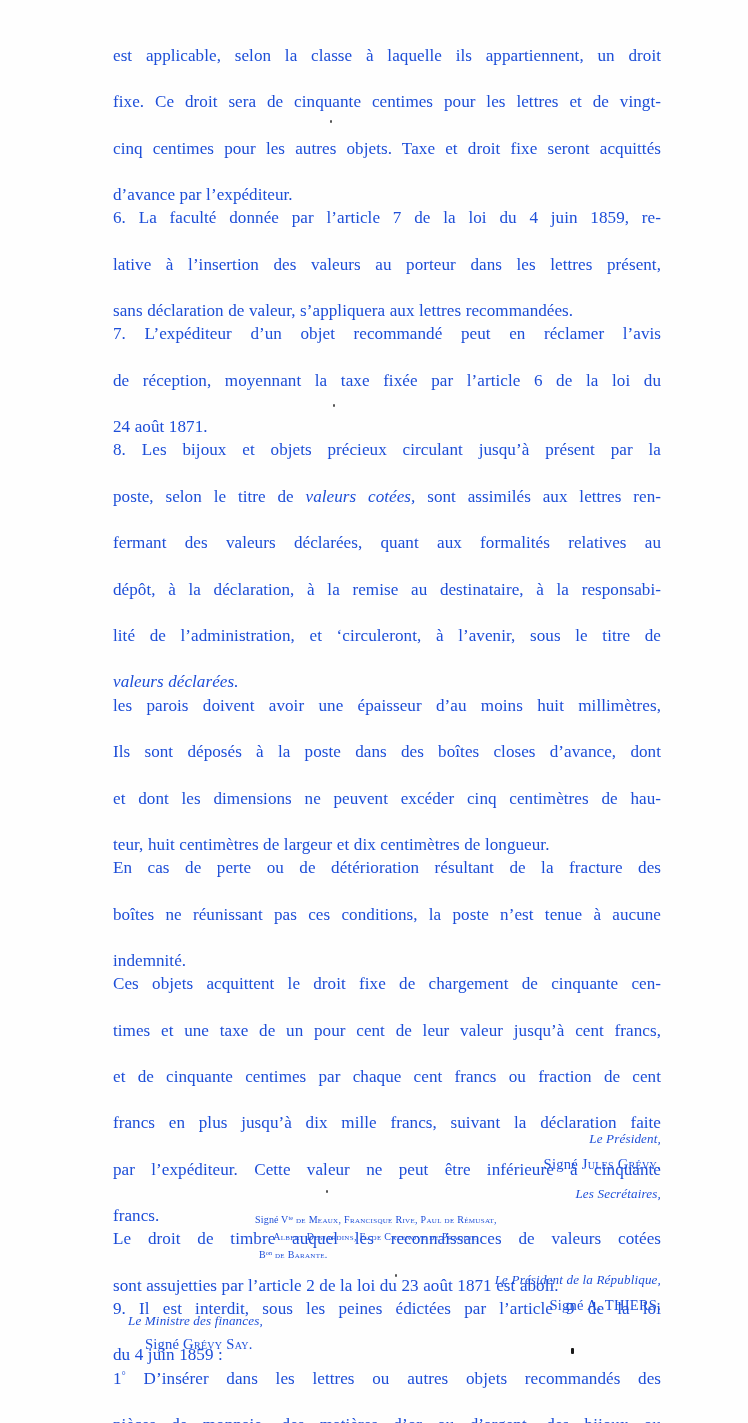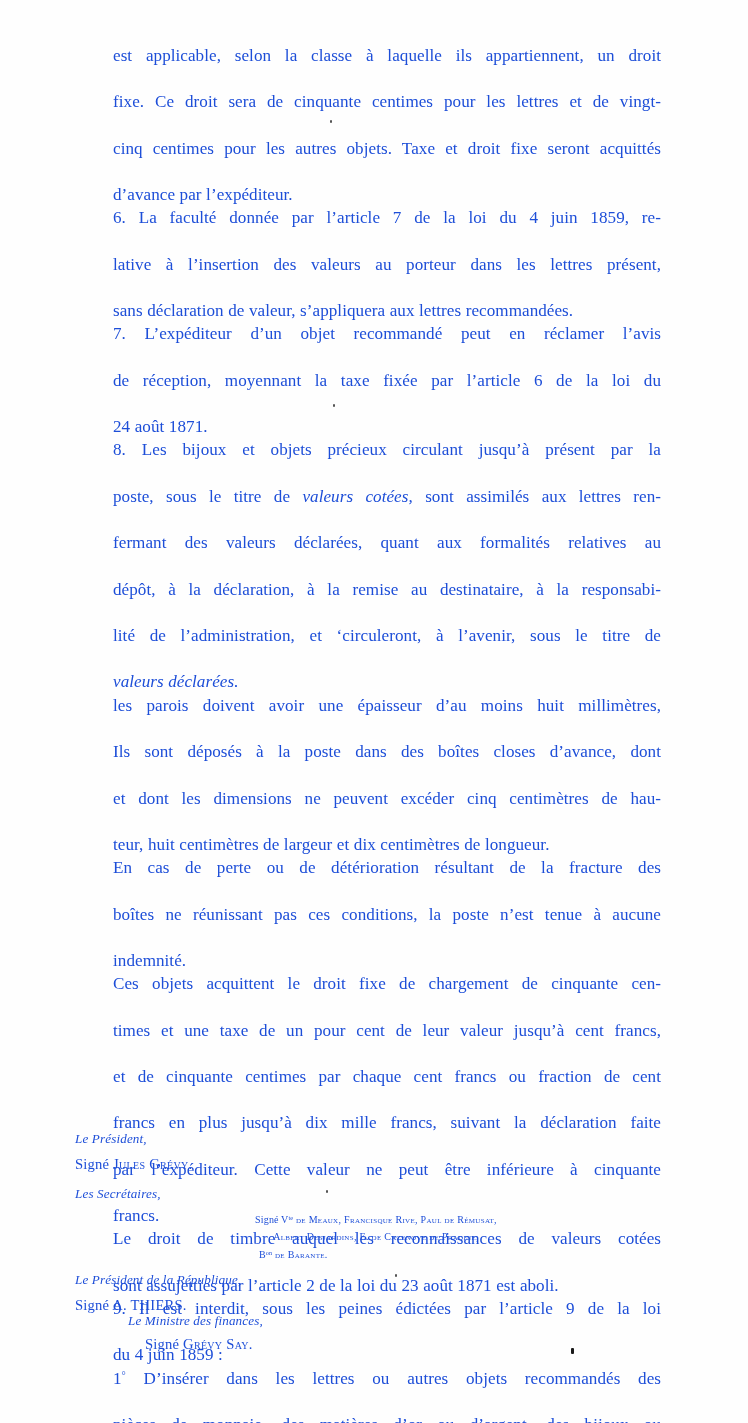--- a/index.html
+++ b/index.html
@@ -47,23 +47,23 @@
     font-variant: small-caps;
     letter-spacing: 0.3px;
   }
   sup.ord {
     font-size: 0.62em;
     vertical-align: 0.52em;
     line-height: 0;
   }
   .sig-center {
     position: absolute;
-    left: 75px;
+    left: 91px;
     width: 570px;
-    text-align: left;
+    text-align: right;
   }
   .sig-role {
     font-style: italic;
     font-size: 13.1px;
     letter-spacing: 0.15px;
   }
   .sig-name {
     font-size: 14.6px;
     letter-spacing: 0.2px;
   }
@@ -126,21 +126,21 @@
     </p>
 
     <p class="para">
       <span class="ln first">7. L’expéditeur d’un objet recommandé peut en réclamer l’avis</span>
       <span class="ln">de réception, moyennant la taxe fixée par l’article 6 de la loi du</span>
       <span class="ln last">24 août 1871.</span>
     </p>
 
     <p class="para">
       <span class="ln first"><span>8. Les bijoux et objets précieux circulant jusqu’à présent par la</span></span>
-      <span class="ln"><span>poste, sous le titre de </span><i>valeurs cotées,</i><span> sont assimilés aux lettres ren-</span></span>
+      <span class="ln"><span>poste, selon le titre de </span><i>valeurs cotées,</i><span> sont assimilés aux lettres ren-</span></span>
       <span class="ln">fermant des valeurs déclarées, quant aux formalités relatives au</span>
       <span class="ln">dépôt, à la déclaration, à la remise au destinataire, à la responsabi-</span>
       <span class="ln">lité de l’administration, et ‘circuleront, à l’avenir, sous le titre de</span>
       <span class="ln last"><i>valeurs déclarées.</i></span>
     </p>
 
     <p class="para">
       <span class="ln">les parois doivent avoir une épaisseur d’au moins huit millimètres,</span>
       <span class="ln first">Ils sont déposés à la poste dans des boîtes closes d’avance, dont</span>
       <span class="ln">et dont les dimensions ne peuvent excéder cinq centimètres de hau-</span>

